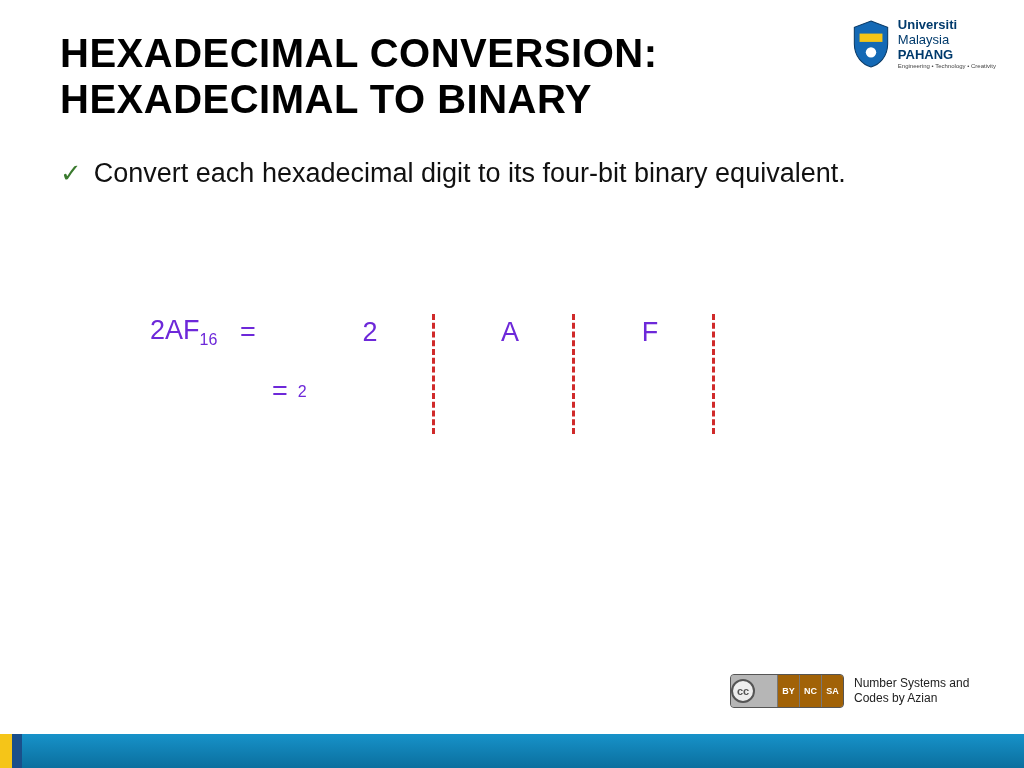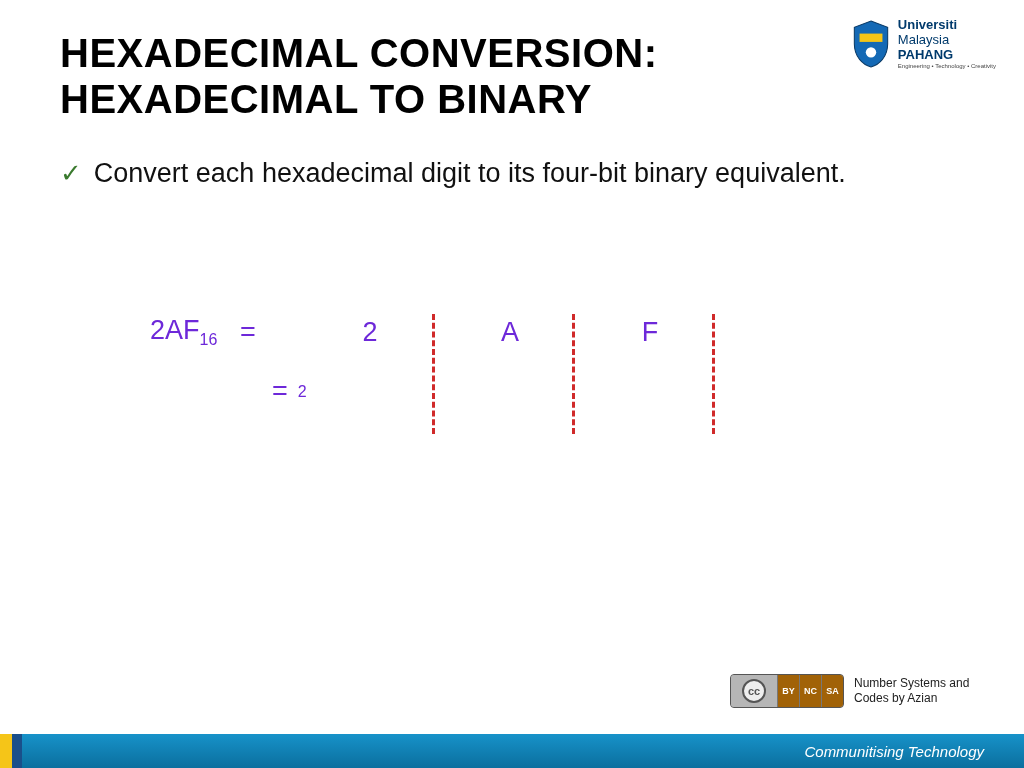--- a/index.html
+++ b/index.html
@@ -91,21 +91,21 @@
     display:flex; align-items:stretch;
     border: 1.5px solid #555;
     border-radius: 4px;
     overflow:hidden;
     height: 34px;
     background:#aaa;
   }
   .cc-left {
     background:#b6b6b6;
     width: 46px;
-    display:flex; align-items:center; justify-content:center;
+    display:flex; align-items:center; 
   }
   .cc-pill {
     background:#a16207; color:#fff; font-size:9px; font-weight:bold;
     width:22px; display:flex; align-items:center; justify-content:center;
     border-left:1px solid #777;
   }
   .cc-circ {
     width:24px; height:24px; border:2px solid #555; border-radius:50%;
     display:flex; align-items:center; justify-content:center;
     font-size:11px; font-weight:bold; color:#555; background:#eee;
@@ -191,14 +191,13 @@
       <div class="cc-pill">SA</div>
     </div>
     <div class="credit">Number Systems and Codes by Azian</div>
   </div>
 
 </div>
 
 <div class="footer">
   <div class="footer-stripe"></div>
   <div class="footer-stripe s2"></div>
-  <div class="footer-text">Communitising Technology</div>
 </div>
 
 </body></html>

